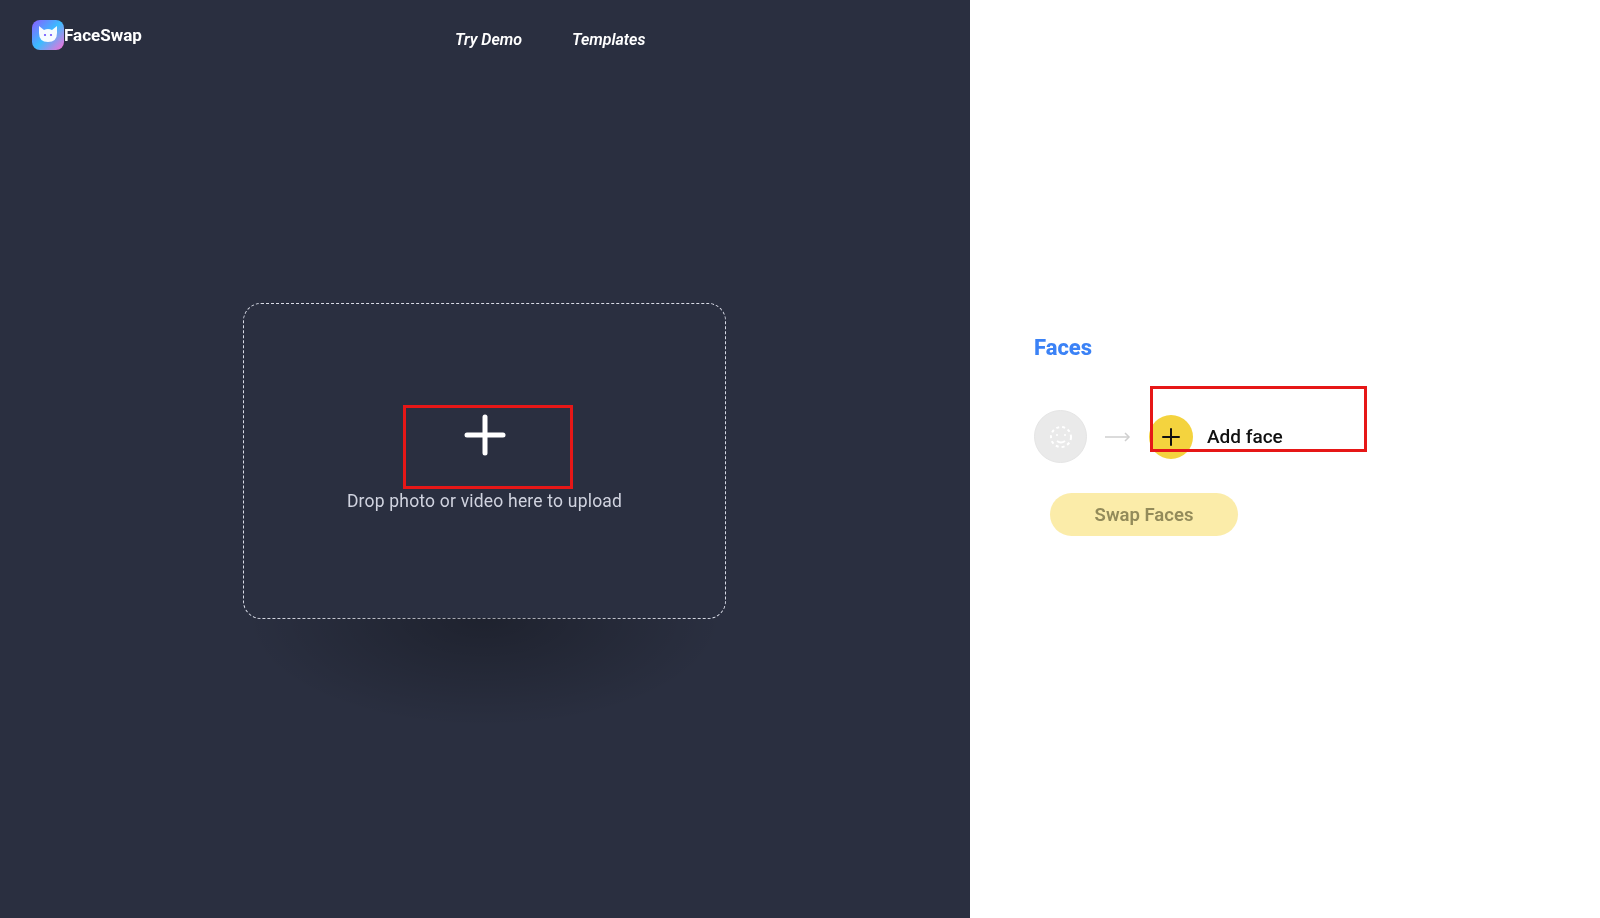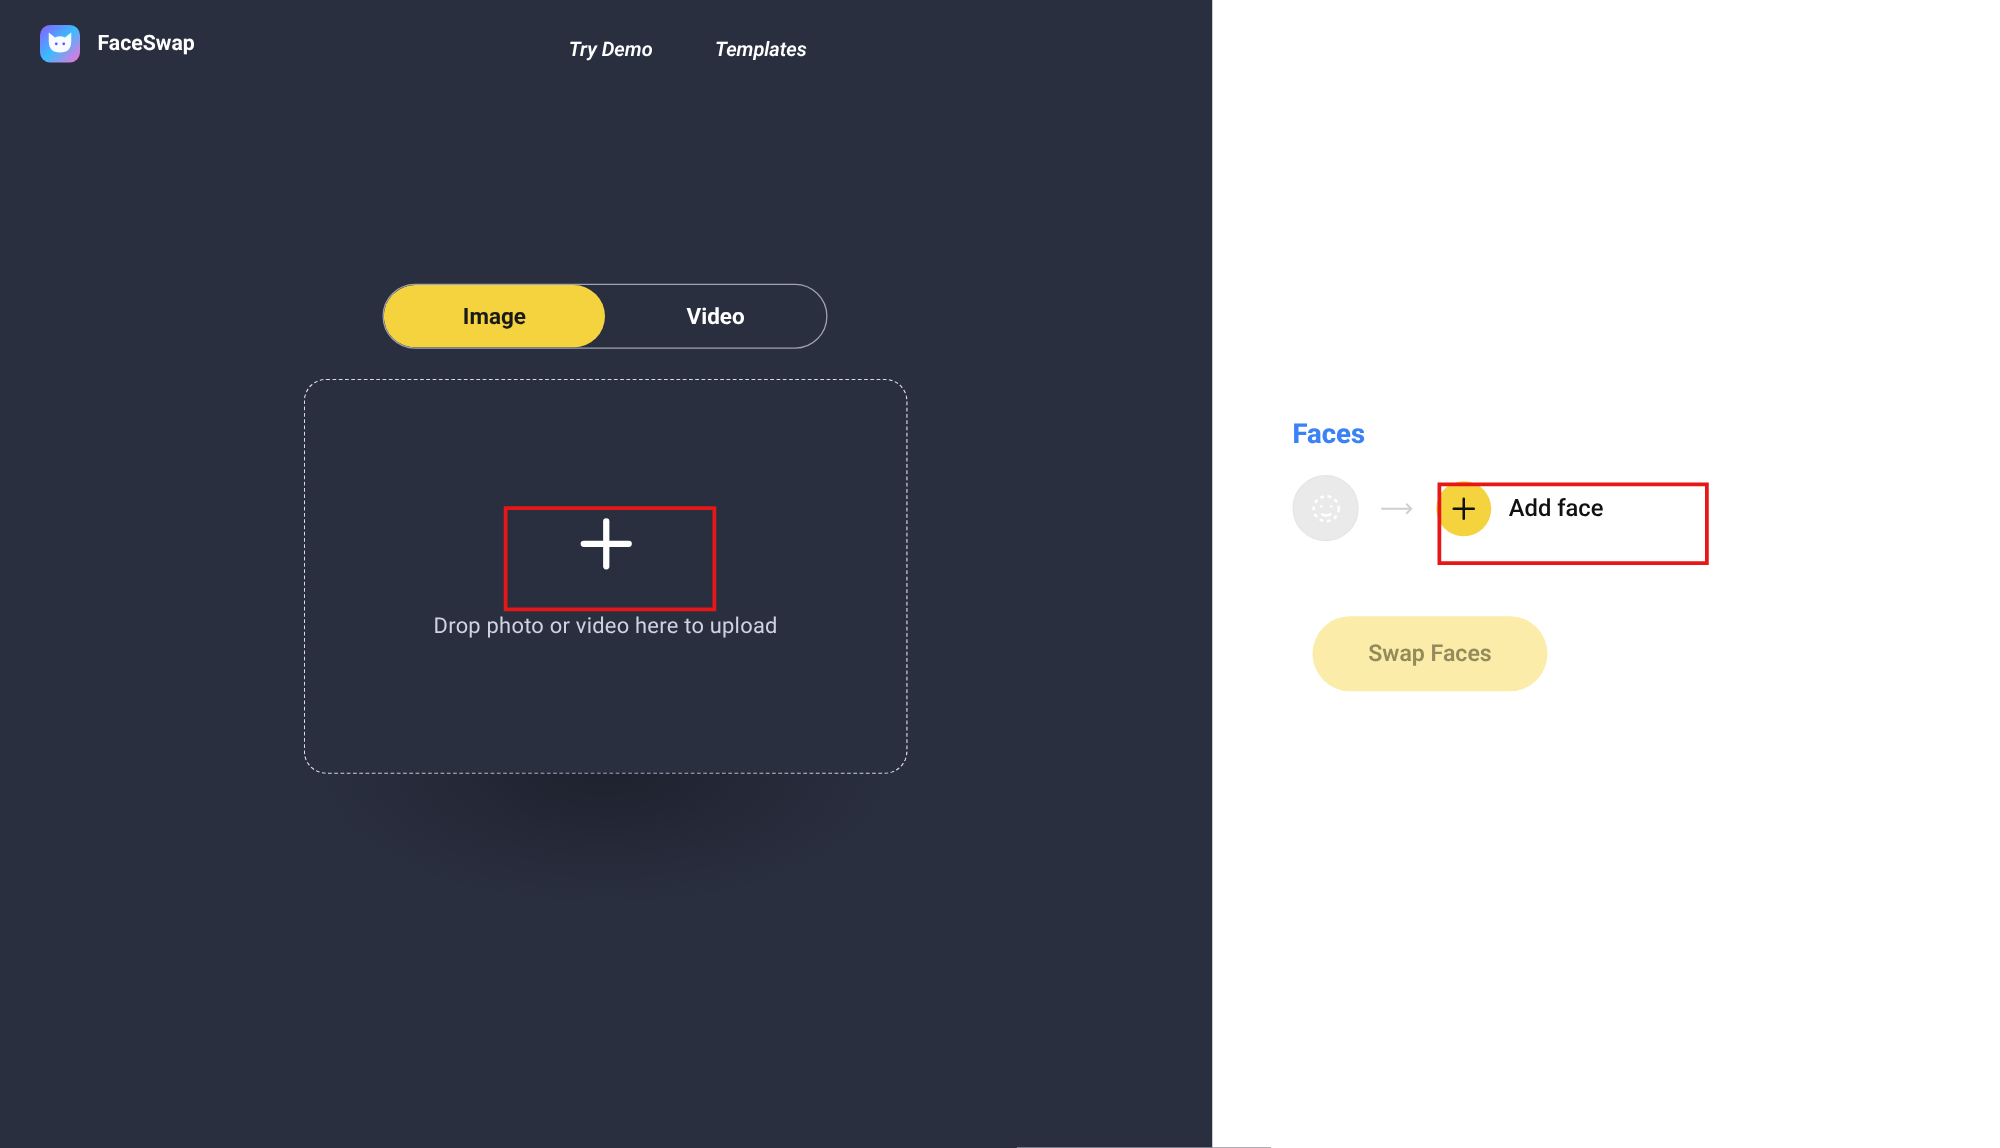--- a/index.html
+++ b/index.html
@@ -18,21 +18,20 @@
     }
     .right-panel {
       flex: 1;
       background: #ffffff;
       position: relative;
     }
     .header {
       display: flex;
       align-items: center;
       padding: 20px 32px;
-      gap: 14px;
     }
     .logo {
       width: 32px;
       height: 30px;
       border-radius: 8px;
       background: linear-gradient(135deg, #8a5cff, #3abcff, #ff6bd6);
       display: flex;
       align-items: center;
       justify-content: center;
       position: relative;
@@ -127,21 +126,21 @@
     .faces-title {
       position: absolute;
       top: 335px;
       left: 1034px;
       font-size: 22px;
       font-weight: 800;
       color: #3b82f6;
     }
     .face-row {
       position: absolute;
-      top: 380px;
+      top: 410px;
       left: 1034px;
       display: flex;
       align-items: center;
       gap: 16px;
     }
     .face-placeholder {
       width: 53px;
       height: 53px;
       border-radius: 50%;
       background: #eaeaea;
@@ -185,21 +184,21 @@
       width: 217px;
       height: 66px;
       border: 3px solid #e61717;
       pointer-events: none;
     }
     .swap-btn {
       position: absolute;
       top: 493px;
       left: 1050px;
       width: 188px;
-      height: 60px;
+      height: 43px;
       border-radius: 40px;
       background: #fbeca9;
       color: #938b5a;
       font-size: 18.5px;
       font-weight: 600;
       display:flex;
       align-items:center;
       justify-content:center;
       cursor: pointer;
     }
@@ -217,24 +216,20 @@
       </svg>
     </div>
     <div class="brand">FaceSwap</div>
   </div>
 
   <div class="nav">
     <div class="nav-link">Try Demo</div>
     <div class="nav-link">Templates</div>
   </div>
 
-  <div class="toggle-wrap">
-    <div class="toggle-option active">Image</div>
-    <div class="toggle-option">Video</div>
-  </div>
 
   <div class="dropzone">
     <div class="plus-icon">
       <svg width="48" height="48" viewBox="0 0 48 48" stroke="#ffffff" stroke-width="5" stroke-linecap="round">
         <line x1="24" y1="6" x2="24" y2="42"></line>
         <line x1="6" y1="24" x2="42" y2="24"></line>
       </svg>
     </div>
     <div class="dropzone-text">Drop photo or video here to upload</div>
   </div>

